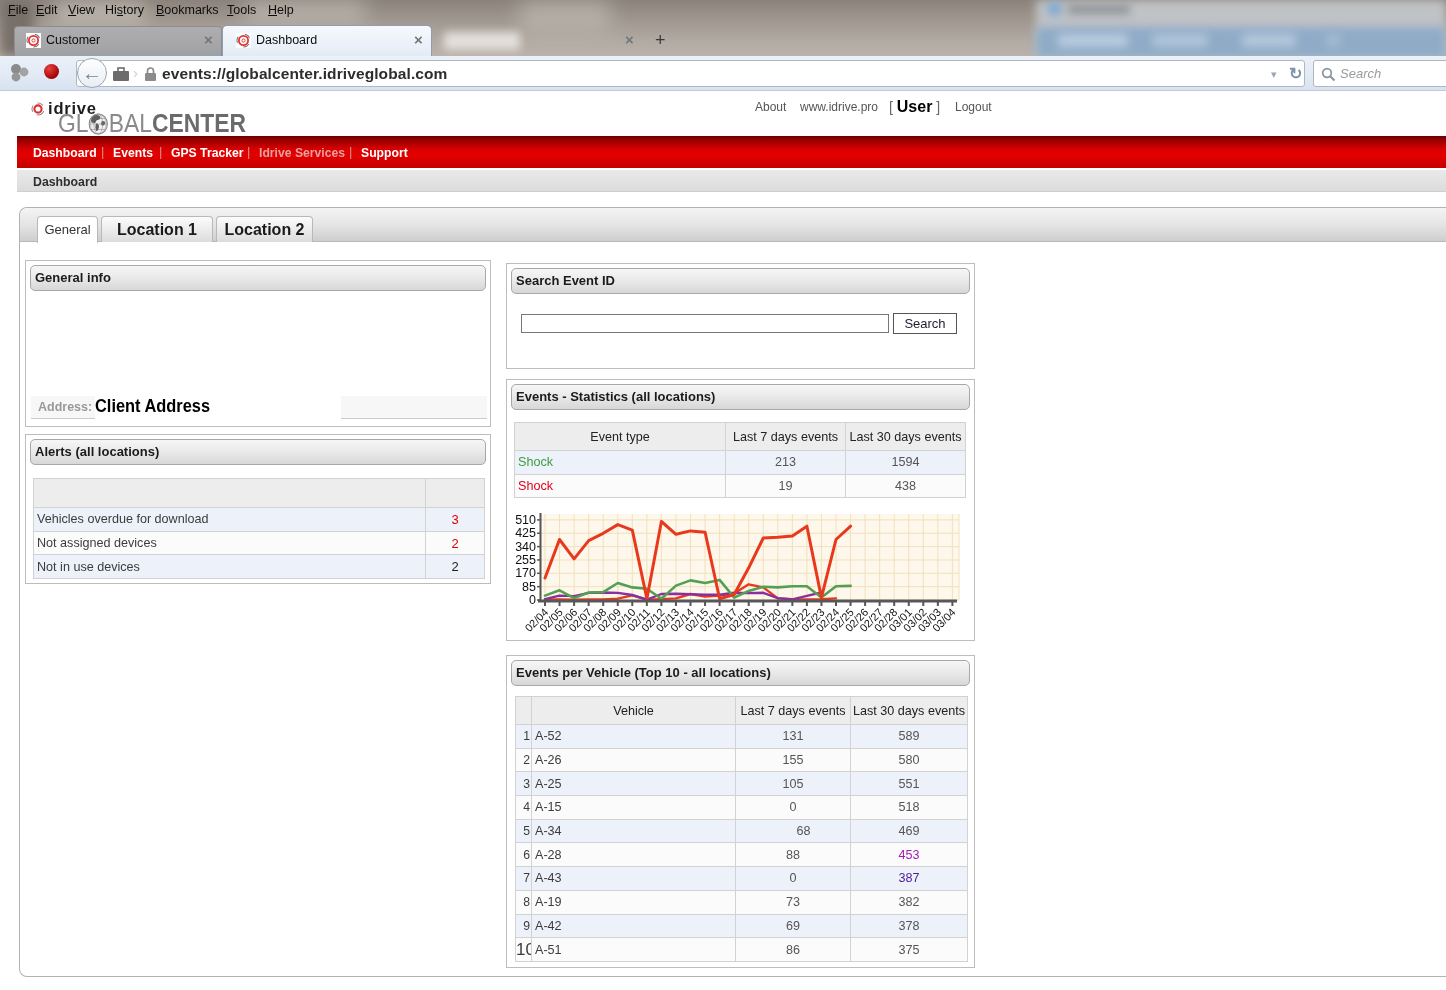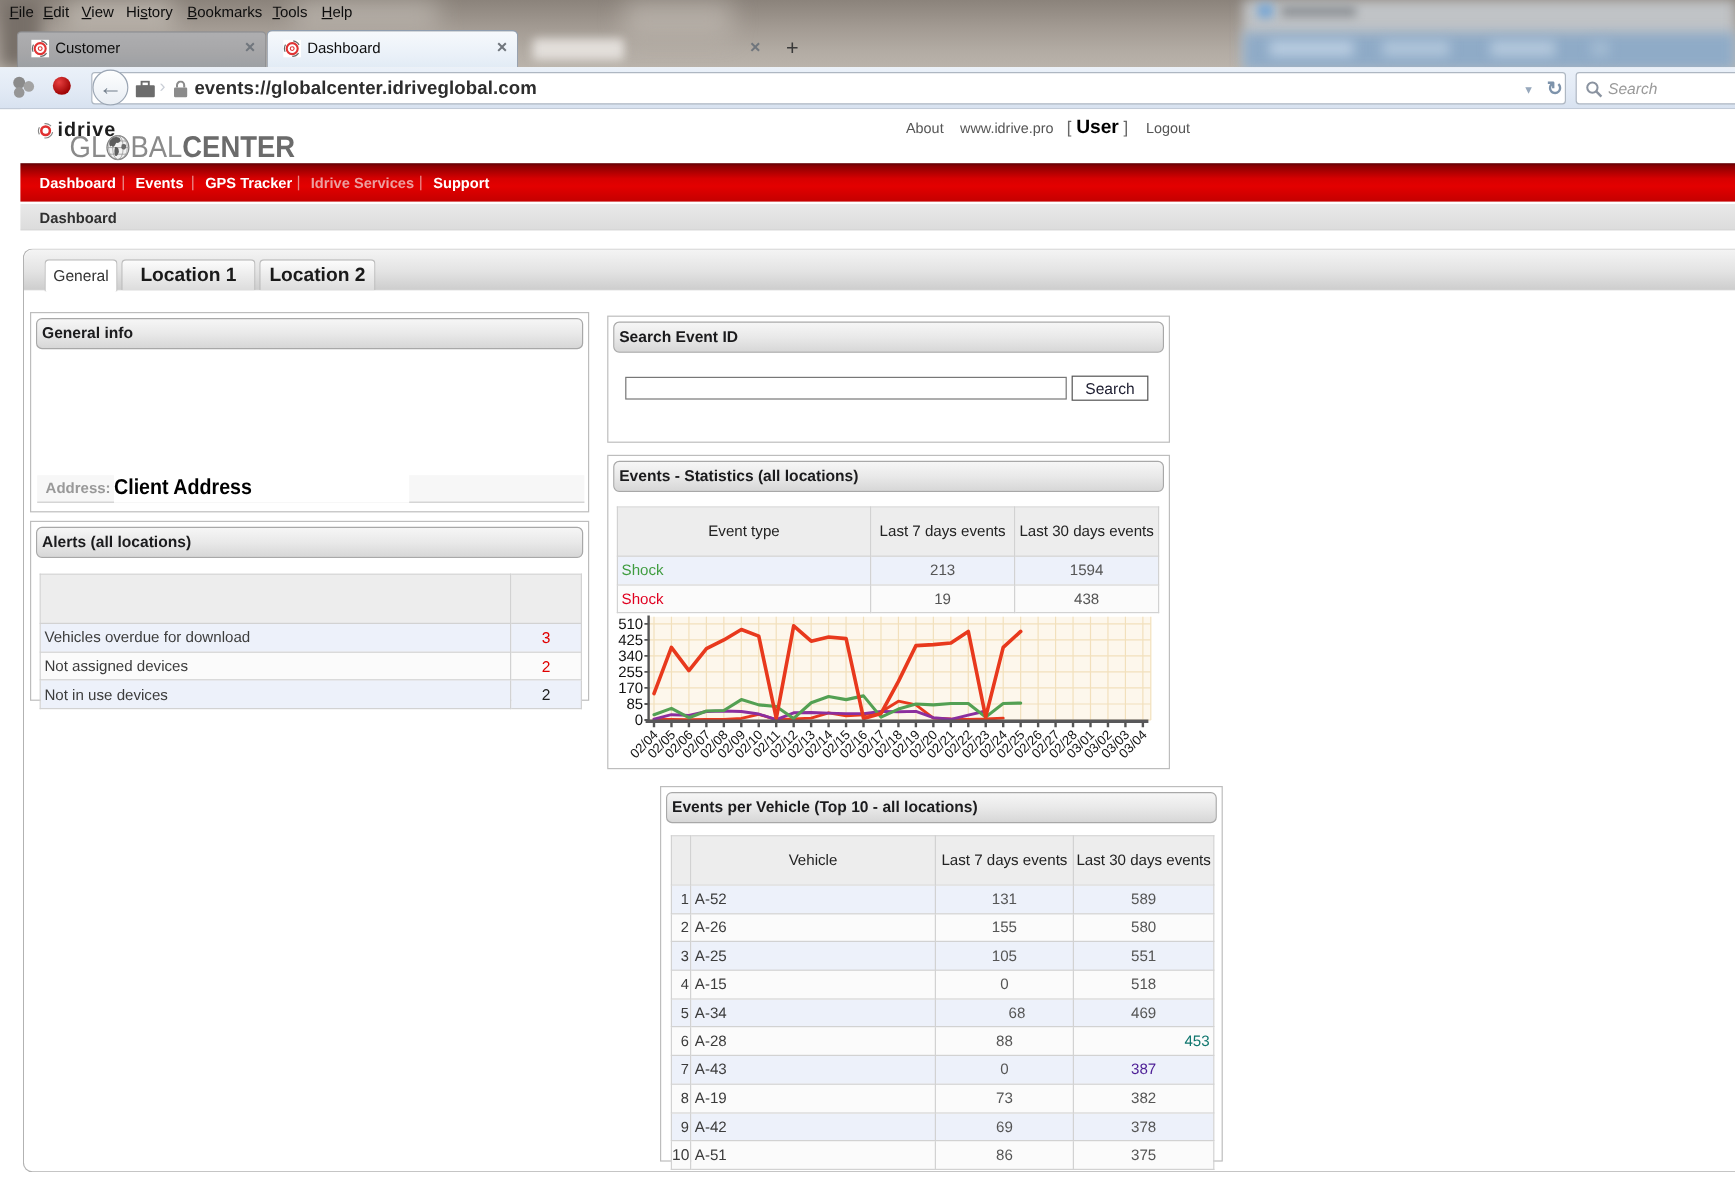--- a/index.html
+++ b/index.html
@@ -62,21 +62,21 @@
 
 .panel { position:absolute; background:#fff; border:1px solid #bdbdbd; border-radius:0; }
 .phead { position:absolute; left:4px; right:4px; top:4px; height:26px;
   background:linear-gradient(180deg,#f6f6f6 0%,#e9e9e9 50%,#d7d7d7 100%);
   border:1px solid #a8a8a8; border-radius:5px;
   font-weight:bold; font-size:13px; color:#1b1b1d; line-height:24px; padding-left:4px; }
 
 table.grid { border-collapse:collapse; font-size:12.6px; color:#3c3c3c; table-layout:fixed; }
 table.grid td, table.grid th { border:1px solid #d2d2d2; padding:0 3px; overflow:hidden; }
 table.grid { border:1px solid #c6c6c6; }
-table.grid th { background:#ededed; font-weight:normal; color:#222; font-size:12.6px; white-space:nowrap; padding:13px 1px; }
+table.grid th { background:#ededed; font-weight:normal; color:#222; font-size:12.6px; white-space:nowrap; padding:0 1px; }
 tr.rb td { background:#edf1fa; }
 tr.rw td { background:#fbfbfb; }
 
 
 #evinput { position:absolute; left:503px; top:313px; width:368px; height:19px;
   border:1px solid #777; background:#fff; }
 #evbtn { position:absolute; left:875px; top:312px; width:64px; height:21px;
   border:1px solid #555; background:#fff; font-size:13px; color:#1d1d30; text-align:center; line-height:19px; }
 </style>
 </head>
@@ -386,21 +386,21 @@
           <text x="362.1" y="104" font-size="11" fill="#111" text-anchor="end" transform="rotate(-45 362.1 104)">02/26</text>
           <text x="376.65000000000003" y="104" font-size="11" fill="#111" text-anchor="end" transform="rotate(-45 376.65000000000003 104)">02/27</text>
           <text x="391.20000000000005" y="104" font-size="11" fill="#111" text-anchor="end" transform="rotate(-45 391.20000000000005 104)">02/28</text>
           <text x="405.75" y="104" font-size="11" fill="#111" text-anchor="end" transform="rotate(-45 405.75 104)">03/01</text>
           <text x="420.3" y="104" font-size="11" fill="#111" text-anchor="end" transform="rotate(-45 420.3 104)">03/02</text>
           <text x="434.85" y="104" font-size="11" fill="#111" text-anchor="end" transform="rotate(-45 434.85 104)">03/03</text>
           <text x="449.40000000000003" y="104" font-size="11" fill="#111" text-anchor="end" transform="rotate(-45 449.40000000000003 104)">03/04</text>
         </svg>
     </div>
 
-    <div class="panel" style="left:486px;top:447px;width:469px;height:313px;margin-left:44px;">
+    <div class="panel" style="left:486px;top:447px;width:469px;height:313px;">
       <div class="phead">Events per Vehicle (Top 10 - all locations)</div>
       <table class="grid" style="position:absolute;left:8px;top:40px;width:453px;" id="vtable">
         <colgroup>
             <col style="width:16px;">
             <col style="width:204px;">
             <col style="width:115px;">
             <col>
           </colgroup>
         <tbody>
             <tr>
@@ -438,42 +438,42 @@
             <tr class="rb">
               <td style="height:23.7px;text-align:right;padding:0 1px 0 0;font-size:12.2px;">5</td>
               <td>A-34</td>
               <td style="text-align:center;color:#555;padding-left:24px;">68</td>
               <td style="text-align:center;color:#555;">469</td>
             </tr>
             <tr class="rw">
               <td style="height:23.7px;text-align:right;padding:0 1px 0 0;font-size:12.2px;">6</td>
               <td>A-28</td>
               <td style="text-align:center;color:#555;">88</td>
-              <td style="text-align:right;color:#0f766e;">453</td>
+              <td style="text-align:center;color:#a21caf;">453</td>
             </tr>
             <tr class="rb">
               <td style="height:23.7px;text-align:right;padding:0 1px 0 0;font-size:12.2px;">7</td>
               <td>A-43</td>
               <td style="text-align:center;color:#555;">0</td>
               <td style="text-align:center;color:#4c1d95;">387</td>
             </tr>
             <tr class="rw">
               <td style="height:23.7px;text-align:right;padding:0 1px 0 0;font-size:12.2px;">8</td>
               <td>A-19</td>
               <td style="text-align:center;color:#555;">73</td>
               <td style="text-align:center;color:#555;">382</td>
             </tr>
             <tr class="rb">
               <td style="height:23.7px;text-align:right;padding:0 1px 0 0;font-size:12.2px;">9</td>
               <td>A-42</td>
               <td style="text-align:center;color:#555;">69</td>
               <td style="text-align:center;color:#555;">378</td>
             </tr>
             <tr class="rw">
-              <td style="height:23.7px;text-align:right;padding:0 1px 0 0;font-size:13px;">10</td>
+              <td style="height:23.7px;text-align:right;padding:0 1px 0 0;font-size:17px;">10</td>
               <td>A-51</td>
               <td style="text-align:center;color:#555;">86</td>
               <td style="text-align:center;color:#555;">375</td>
             </tr>
           </tbody>
         </table>
     </div>
   </div>
 </div>
 

